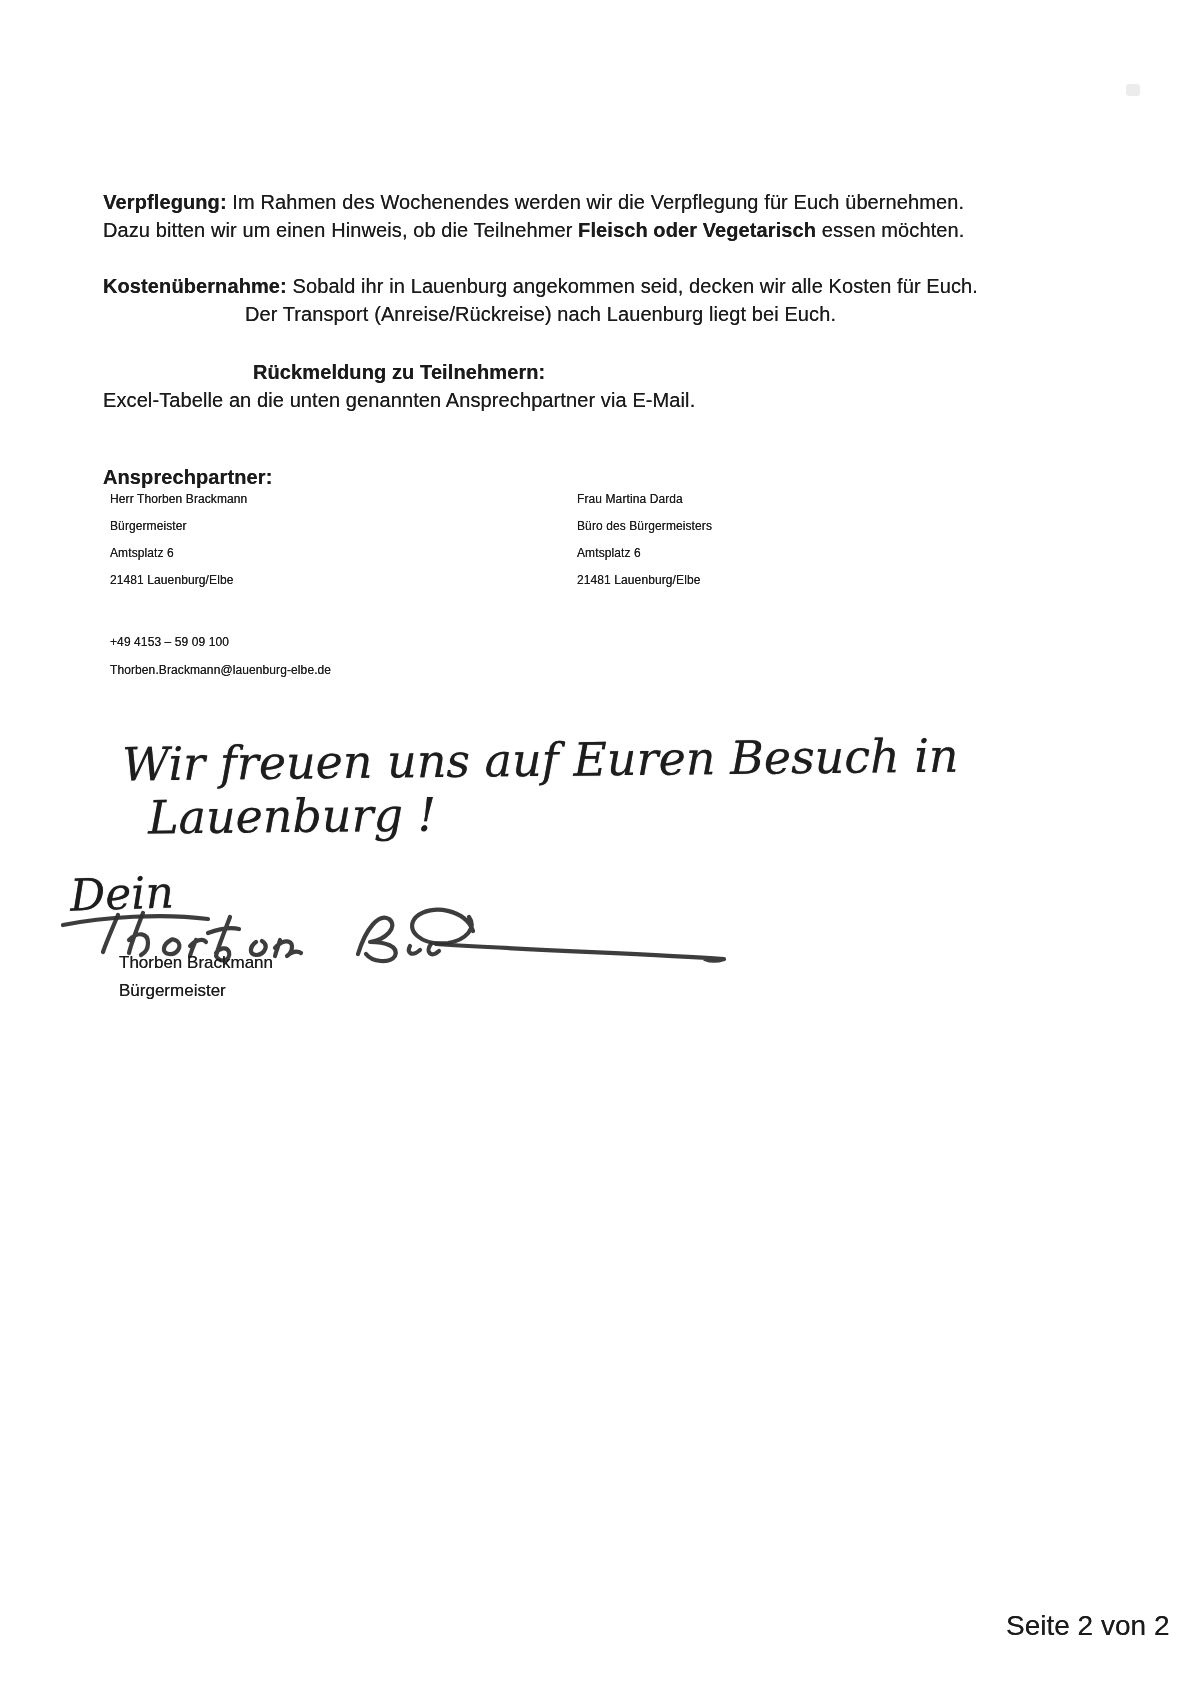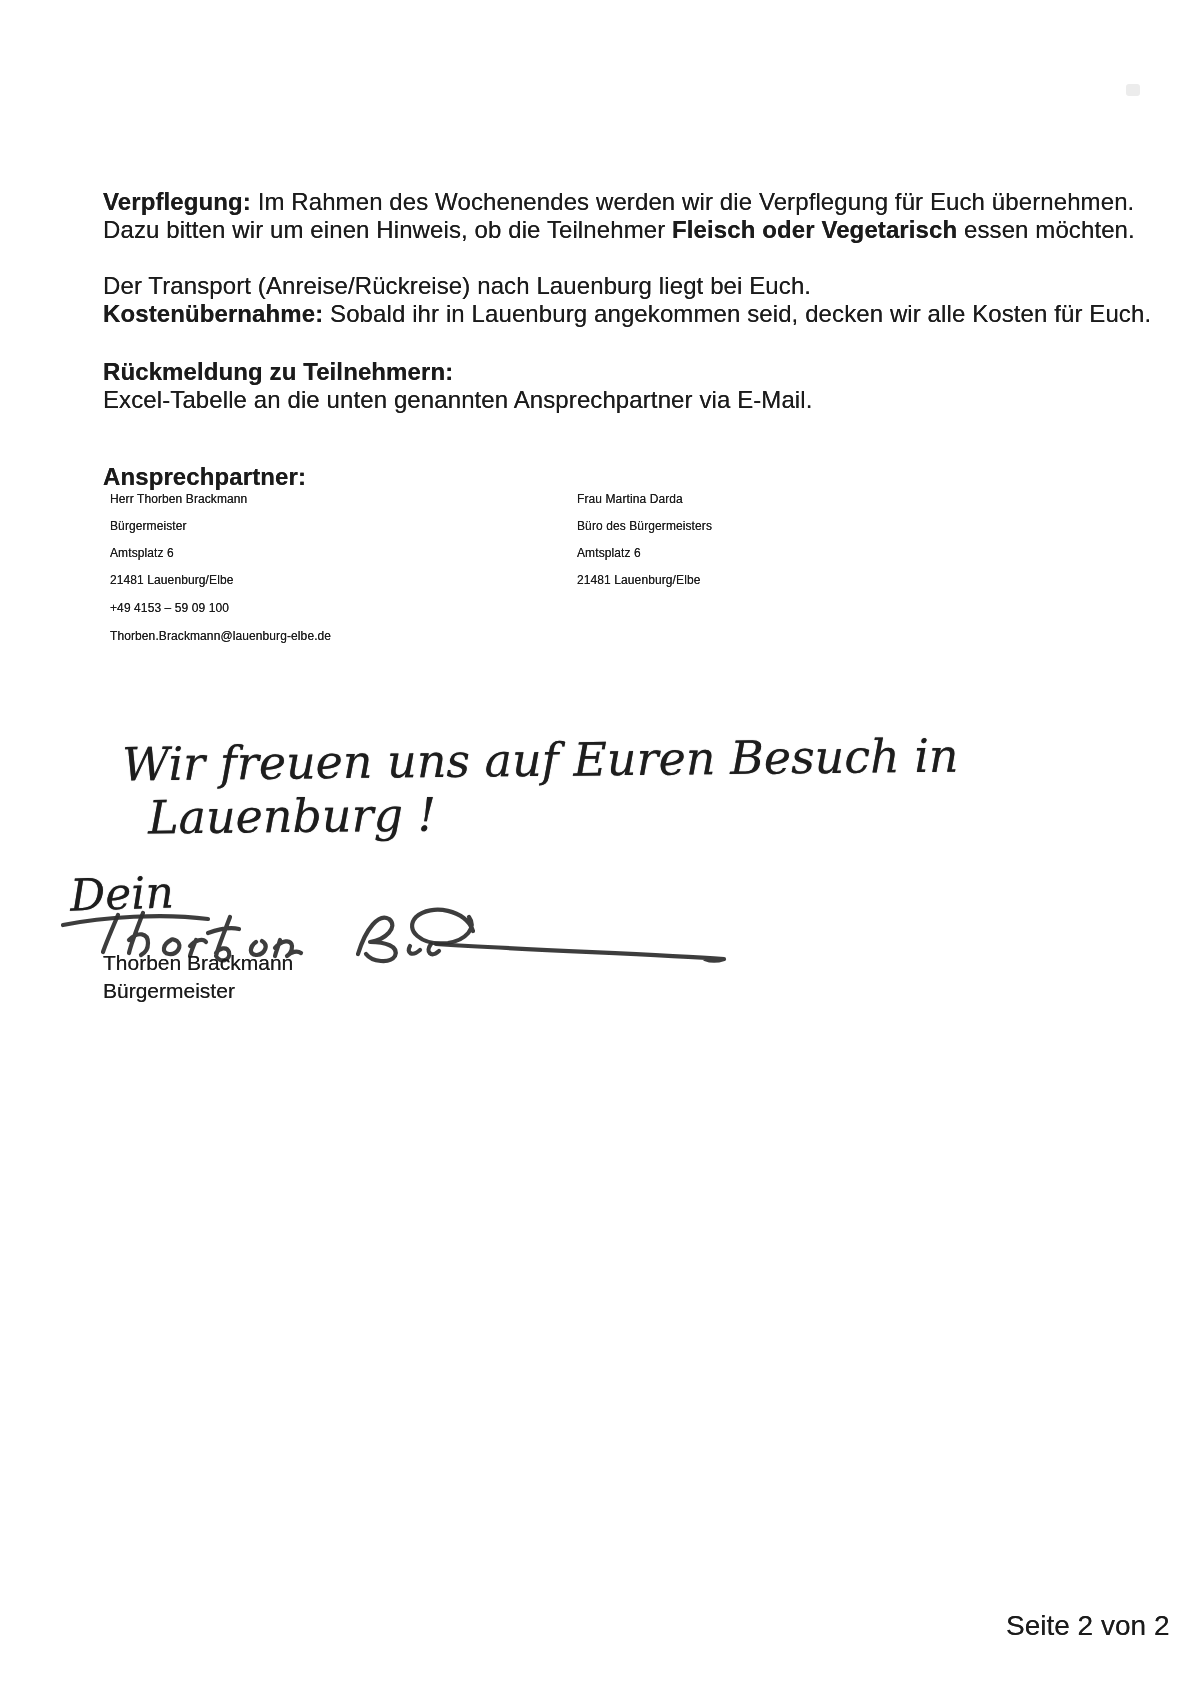--- a/index.html
+++ b/index.html
@@ -7,63 +7,63 @@
     position:relative;
     width:1200px;height:1696px;
     background:#ffffff;
     font-family:"Liberation Sans",sans-serif;
     color:#1b1b1b;
     overflow:hidden;
   }
   
   .scan{ text-shadow:0 0 .5px rgba(25,25,25,.85); }
 
-  .block{position:absolute;font-size:24px;line-height:28px;white-space:nowrap;letter-spacing:.1px;}
+  .block{position:absolute;font-size:20px;line-height:28px;white-space:nowrap;letter-spacing:.1px;text-align:center;}
   .b{font-weight:bold;}
 
   .contact{position:absolute;font-size:12px;line-height:27px;white-space:nowrap;letter-spacing:.1px;}
-  .contact .sub{line-height:28px;}
+  .contact .sub{margin-top:34px;line-height:28px;}
 
   .hand{
     position:absolute;
     font-family:"DejaVu Serif",serif;
     font-style:italic;
     color:#1d1d1d;
     white-space:nowrap;
     text-shadow:0 0 .7px rgba(20,20,20,.75);
     transform:rotate(-.6deg);
   }
   .note1{left:122px;top:733px;font-size:46px;}
   .note2{left:148px;top:789px;font-size:46px;}
   .closing{left:70px;top:868px;font-size:44px;transform:rotate(-2deg);}
 
   .sig{position:absolute;left:58px;top:898px;}
   .sig path{stroke:#2e2e2e;stroke-width:4.2;fill:none;stroke-linecap:round;stroke-linejoin:round;opacity:.93;}
 
-  .typed-sig{position:absolute;left:103px;top:949px;font-size:21px;line-height:28px;white-space:nowrap;}
+  .typed-sig{position:absolute;left:119px;top:949px;font-size:17px;line-height:28px;white-space:nowrap;}
 
   .footer{position:absolute;left:1006px;top:1610px;font-size:28px;white-space:nowrap;}
 
   .artifact{position:absolute;left:1126px;top:84px;width:14px;height:12px;background:#ececec;border-radius:3px;}
 </style>
 </head>
 <body>
 
 <div class="page">
 
   <div class="artifact"></div>
 
   <div class="block scan" style="left:103px;top:188px;">
     <div><span class="b">Verpflegung:</span><span> Im Rahmen des Wochenendes werden wir die Verpflegung für Euch übernehmen.</span></div>
     <div><span>Dazu bitten wir um einen Hinweis, ob die Teilnehmer </span><span class="b">Fleisch oder Vegetarisch</span><span> essen möchten.</span></div>
   </div>
 
   <div class="block scan" style="left:103px;top:272px;">
+    <div><span class="b">Kostenübernahme:</span><span> Sobald ihr in Lauenburg angekommen seid, decken wir alle Kosten für Euch.</span></div>
     <div>Der Transport (Anreise/Rückreise) nach Lauenburg liegt bei Euch.</div>
-    <div><span class="b">Kostenübernahme:</span><span> Sobald ihr in Lauenburg angekommen seid, decken wir alle Kosten für Euch.</span></div>
   </div>
 
   <div class="block scan" style="left:103px;top:358px;">
     <div class="b">Rückmeldung zu Teilnehmern:</div>
     <div>Excel-Tabelle an die unten genannten Ansprechpartner via E-Mail.</div>
   </div>
 
   <div class="block scan b" style="left:103px;top:463px;">Ansprechpartner:</div>
 
   <div class="contact scan" style="left:110px;top:486px;">

